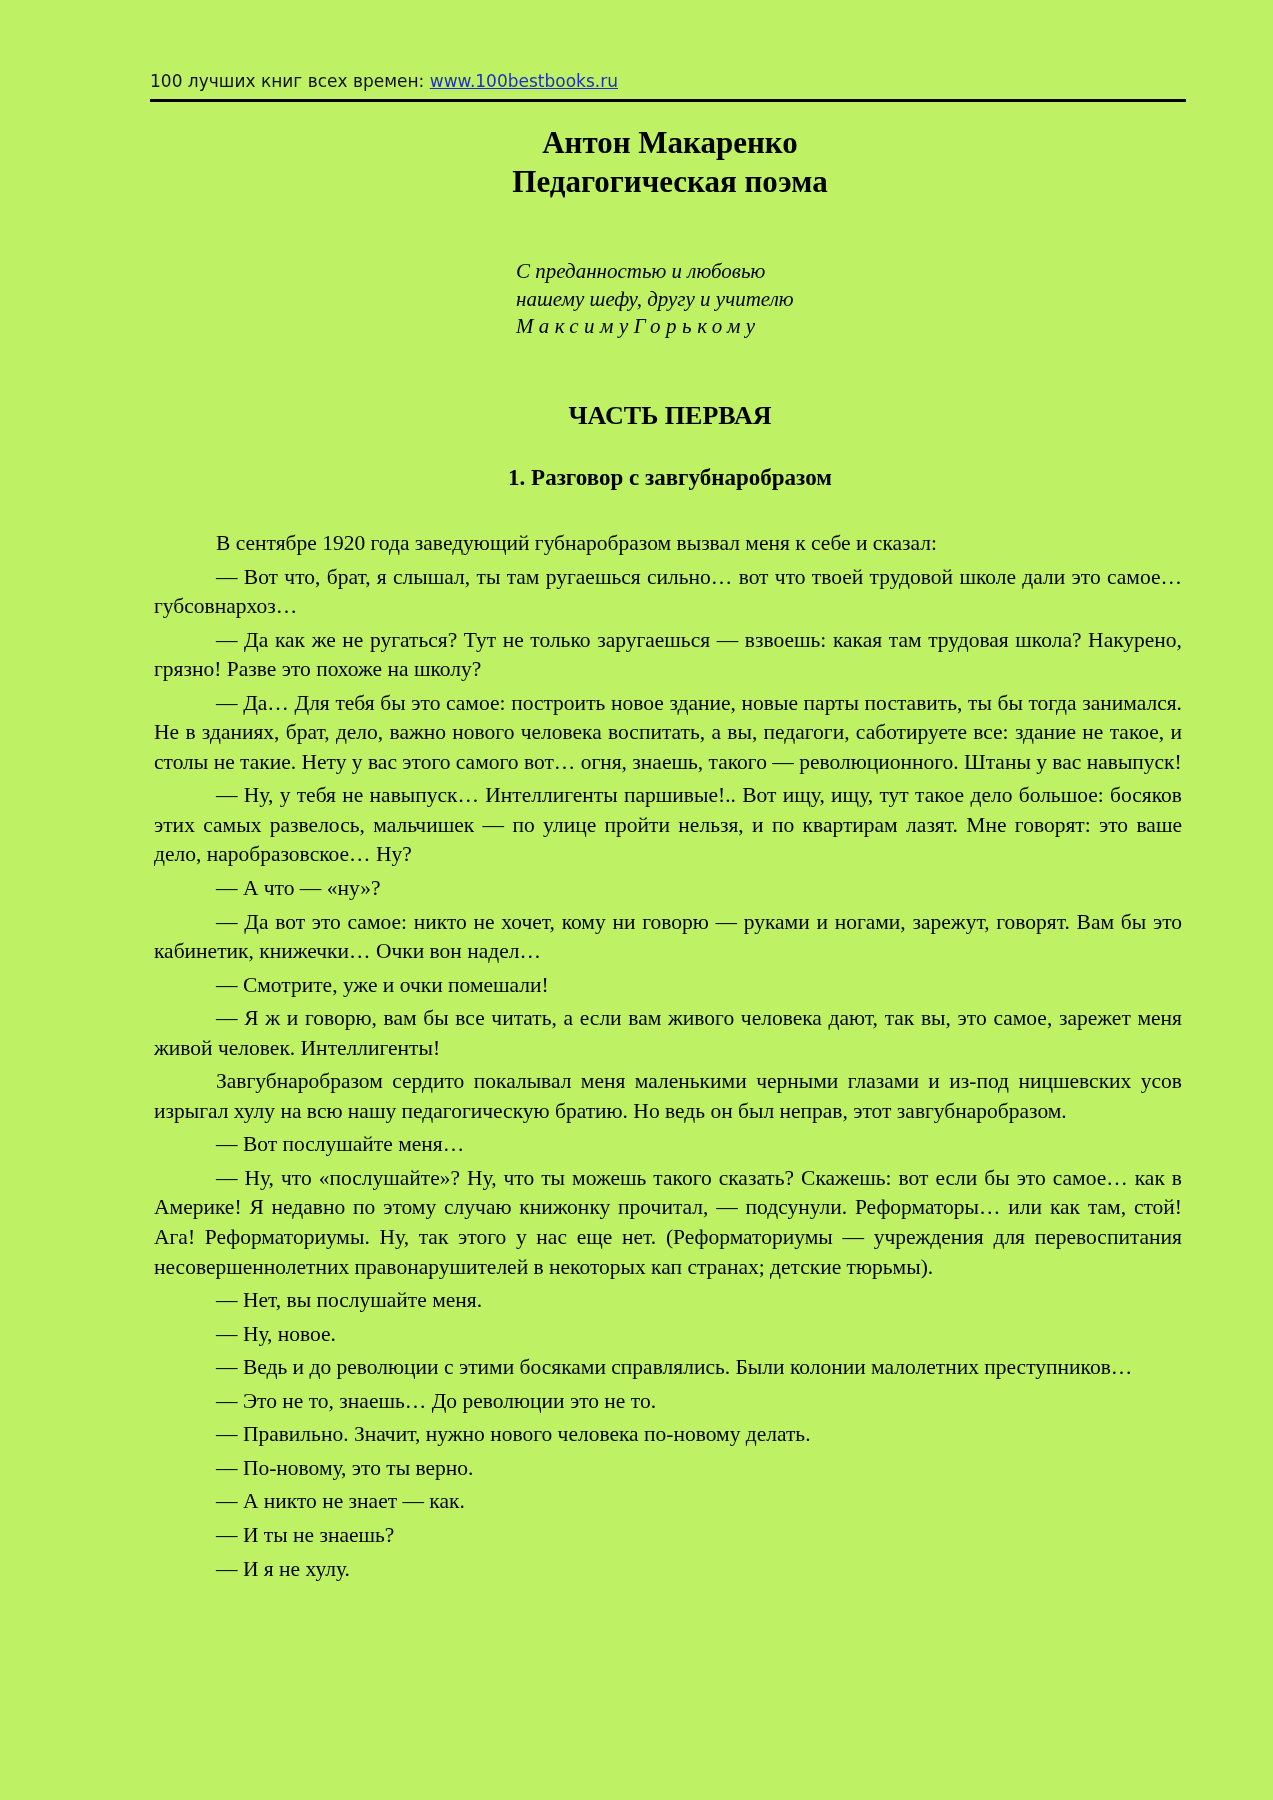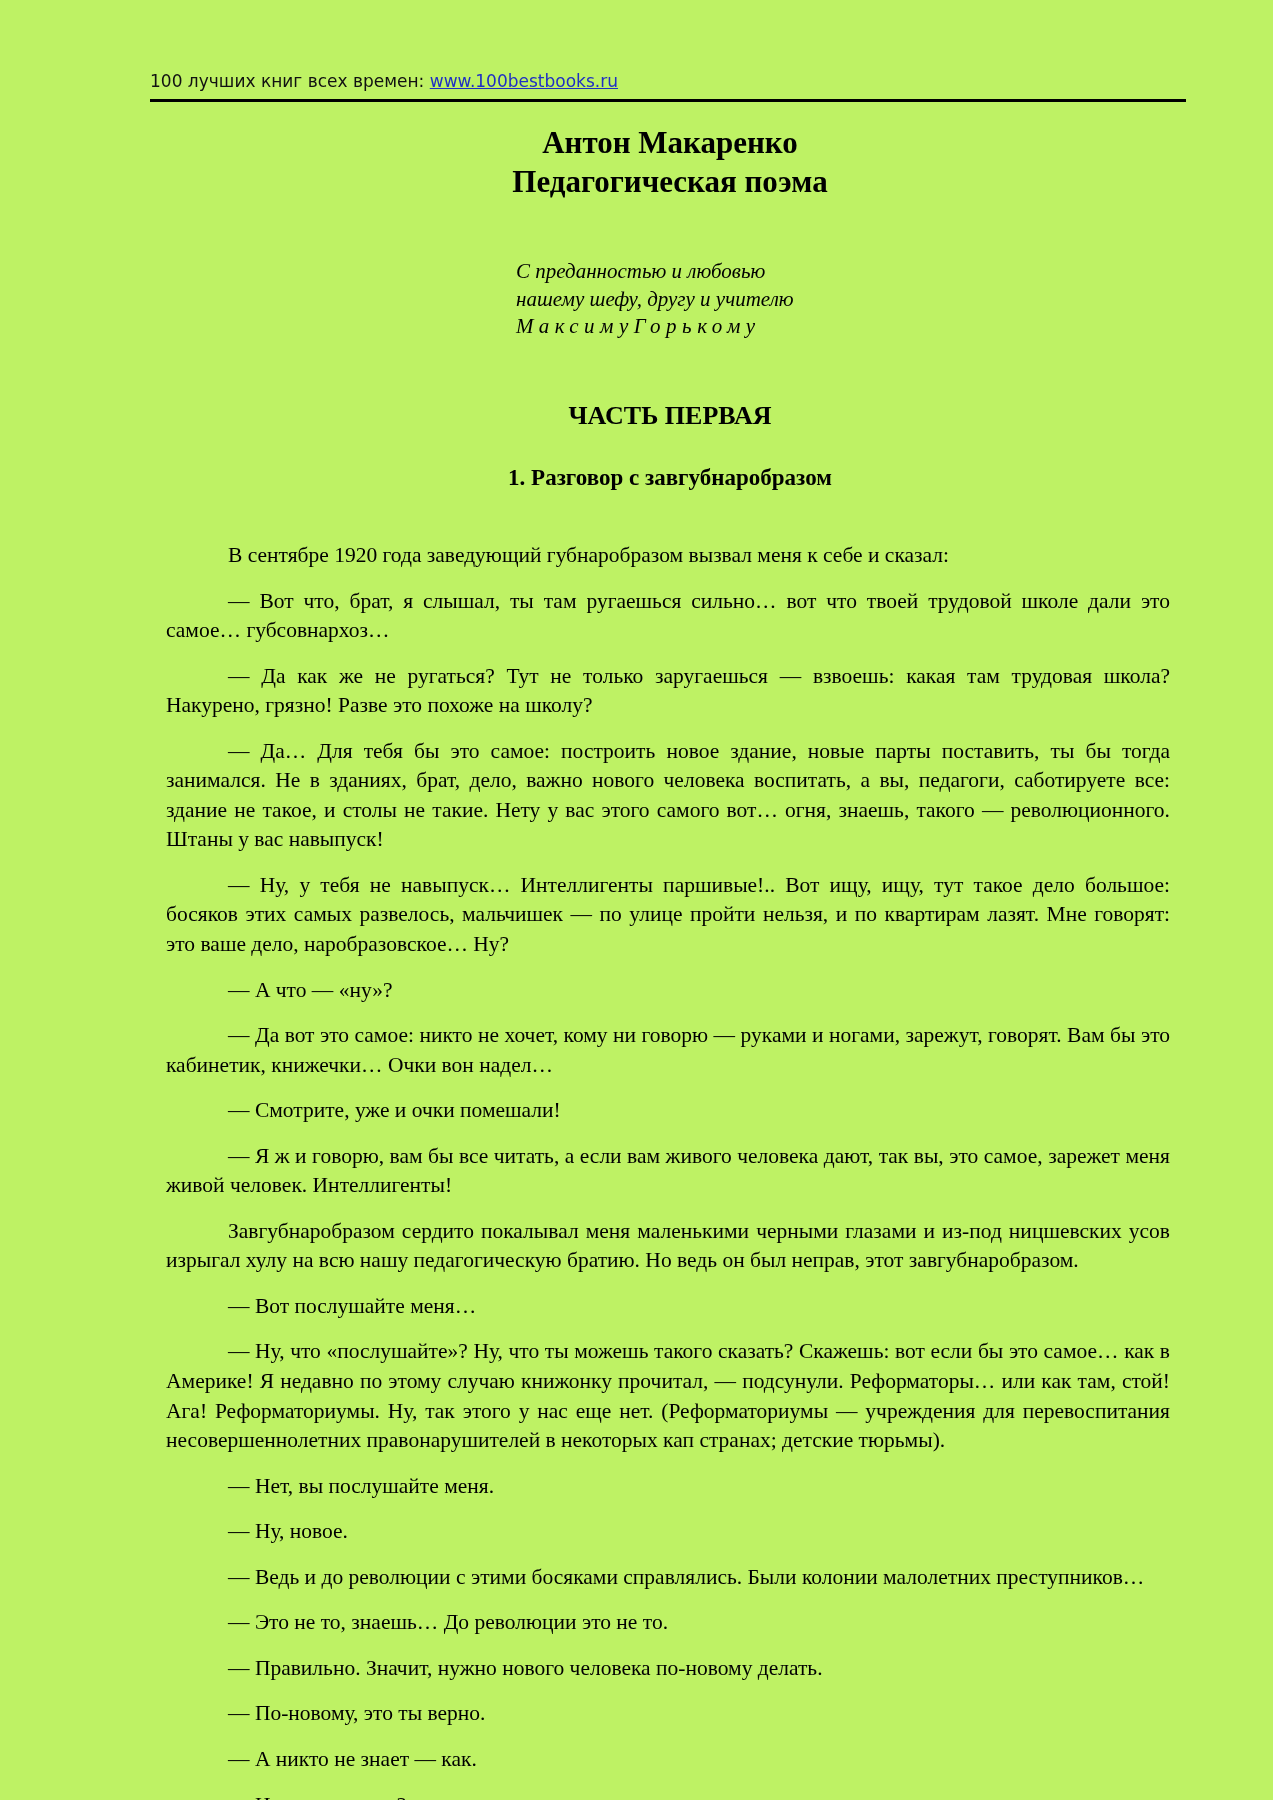--- a/index.html
+++ b/index.html
@@ -33,21 +33,21 @@
   .chapter-heading {
     position: absolute; left: 0; top: 463px; width: 1340px; text-align: center;
     font-family: "Liberation Serif", serif; font-weight: bold; font-size: 23px; line-height: 30px; color: #000;
   }
 
   .body-text {
     position: absolute; left: 150px; top: 525px; width: 1036px;
     font-family: "Liberation Serif", serif; font-size: 21.5px; line-height: 29.55px; color: #000;
   }
   .body-text p {
-    margin: 16px; text-indent: 62px; text-align: justify;
+    margin: 4px; text-indent: 62px; text-align: justify;
   }
 </style>
 </head>
 <body>
 
 <div class="page">
 
   <div class="running-header">
     <span>100 лучших книг всех времен: </span><a>www.100bestbooks.ru</a>
   </div>

